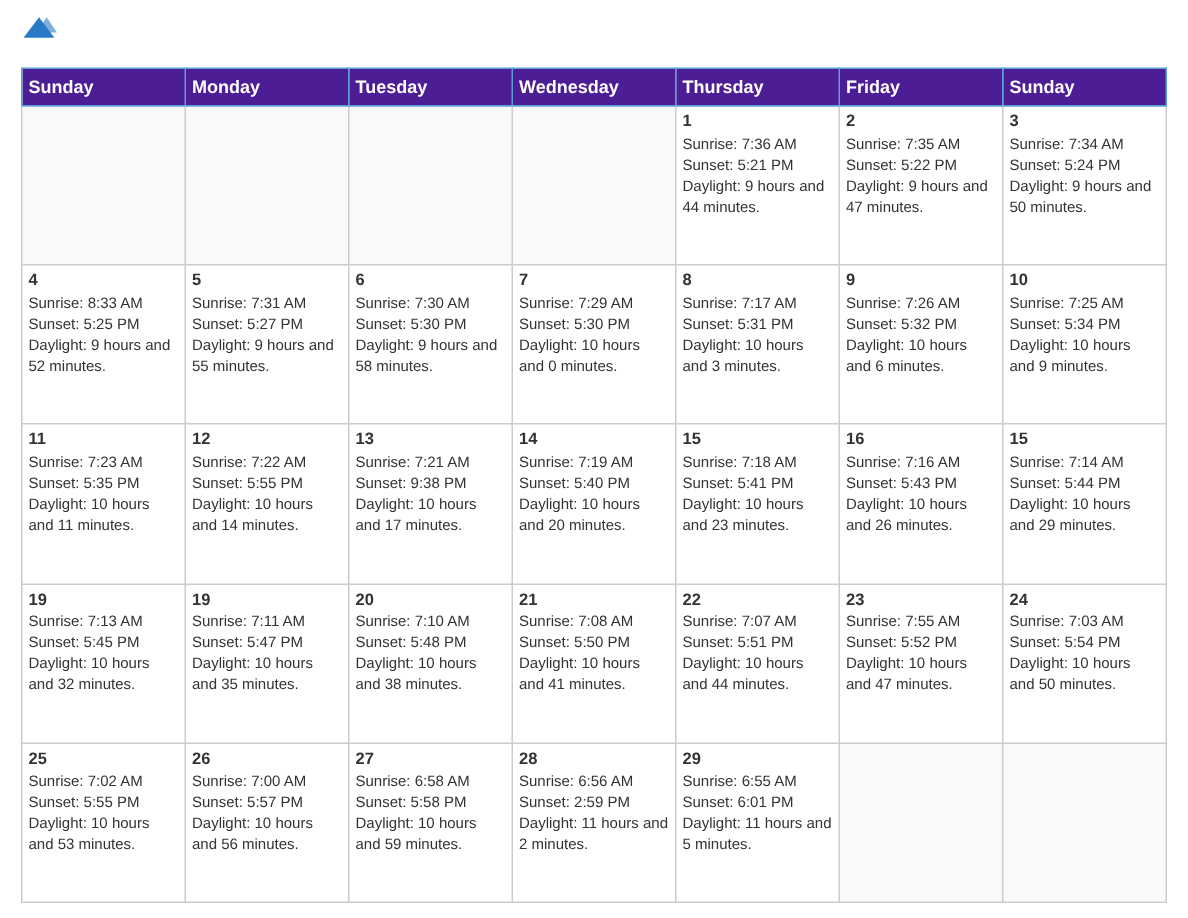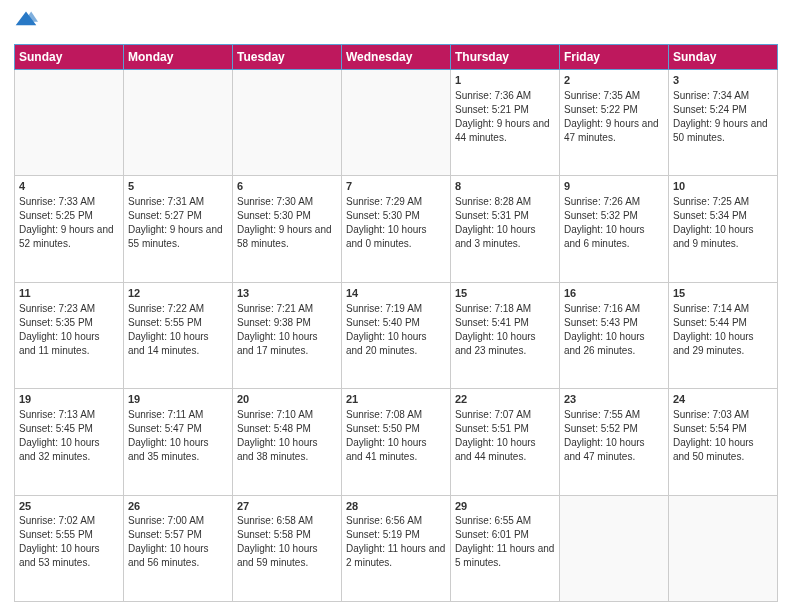--- a/index.html
+++ b/index.html
@@ -55,21 +55,21 @@
       margin-top: 2px;
     }
     .calendar {
       flex: 1;
       border: 1px solid #ccc;
       border-collapse: collapse;
       width: 100%;
       table-layout: fixed;
     }
     .calendar th {
-      background: #be185d;
+      background: #4c1d95;
       color: #fff;
       font-size: 12px;
       font-weight: bold;
       padding: 5px 4px;
       text-align: left;
       border: 1px solid #5a9fd4;
     }
     .calendar td {
       border: 1px solid #ccc;
       vertical-align: top;
@@ -158,21 +158,21 @@
             <span class="day-number">3</span>
             <div class="day-info">Sunrise: 7:34 AM
 Sunset: 5:24 PM
 Daylight: 9 hours
 and 50 minutes.</div>
           </td>
         </tr>
         <tr class="week-row">
           <td>
             <span class="day-number">4</span>
-            <div class="day-info">Sunrise: 7:33 AM
+            <div class="day-info">Sunrise: 8:33 AM
 Sunset: 5:25 PM
 Daylight: 9 hours
 and 52 minutes.</div>
           </td>
           <td>
             <span class="day-number">5</span>
             <div class="day-info">Sunrise: 7:31 AM
 Sunset: 5:27 PM
 Daylight: 9 hours
 and 55 minutes.</div>
@@ -186,21 +186,21 @@
           </td>
           <td>
             <span class="day-number">7</span>
             <div class="day-info">Sunrise: 7:29 AM
 Sunset: 5:30 PM
 Daylight: 10 hours
 and 0 minutes.</div>
           </td>
           <td>
             <span class="day-number">8</span>
-            <div class="day-info">Sunrise: 8:28 AM
+            <div class="day-info">Sunrise: 7:17 AM
 Sunset: 5:31 PM
 Daylight: 10 hours
 and 3 minutes.</div>
           </td>
           <td>
             <span class="day-number">9</span>
             <div class="day-info">Sunrise: 7:26 AM
 Sunset: 5:32 PM
 Daylight: 10 hours
 and 6 minutes.</div>
@@ -333,21 +333,21 @@
           <td>
             <span class="day-number">27</span>
             <div class="day-info">Sunrise: 6:58 AM
 Sunset: 5:58 PM
 Daylight: 10 hours
 and 59 minutes.</div>
           </td>
           <td>
             <span class="day-number">28</span>
             <div class="day-info">Sunrise: 6:56 AM
-Sunset: 5:19 PM
+Sunset: 2:59 PM
 Daylight: 11 hours
 and 2 minutes.</div>
           </td>
           <td>
             <span class="day-number">29</span>
             <div class="day-info">Sunrise: 6:55 AM
 Sunset: 6:01 PM
 Daylight: 11 hours
 and 5 minutes.</div>
           </td>

